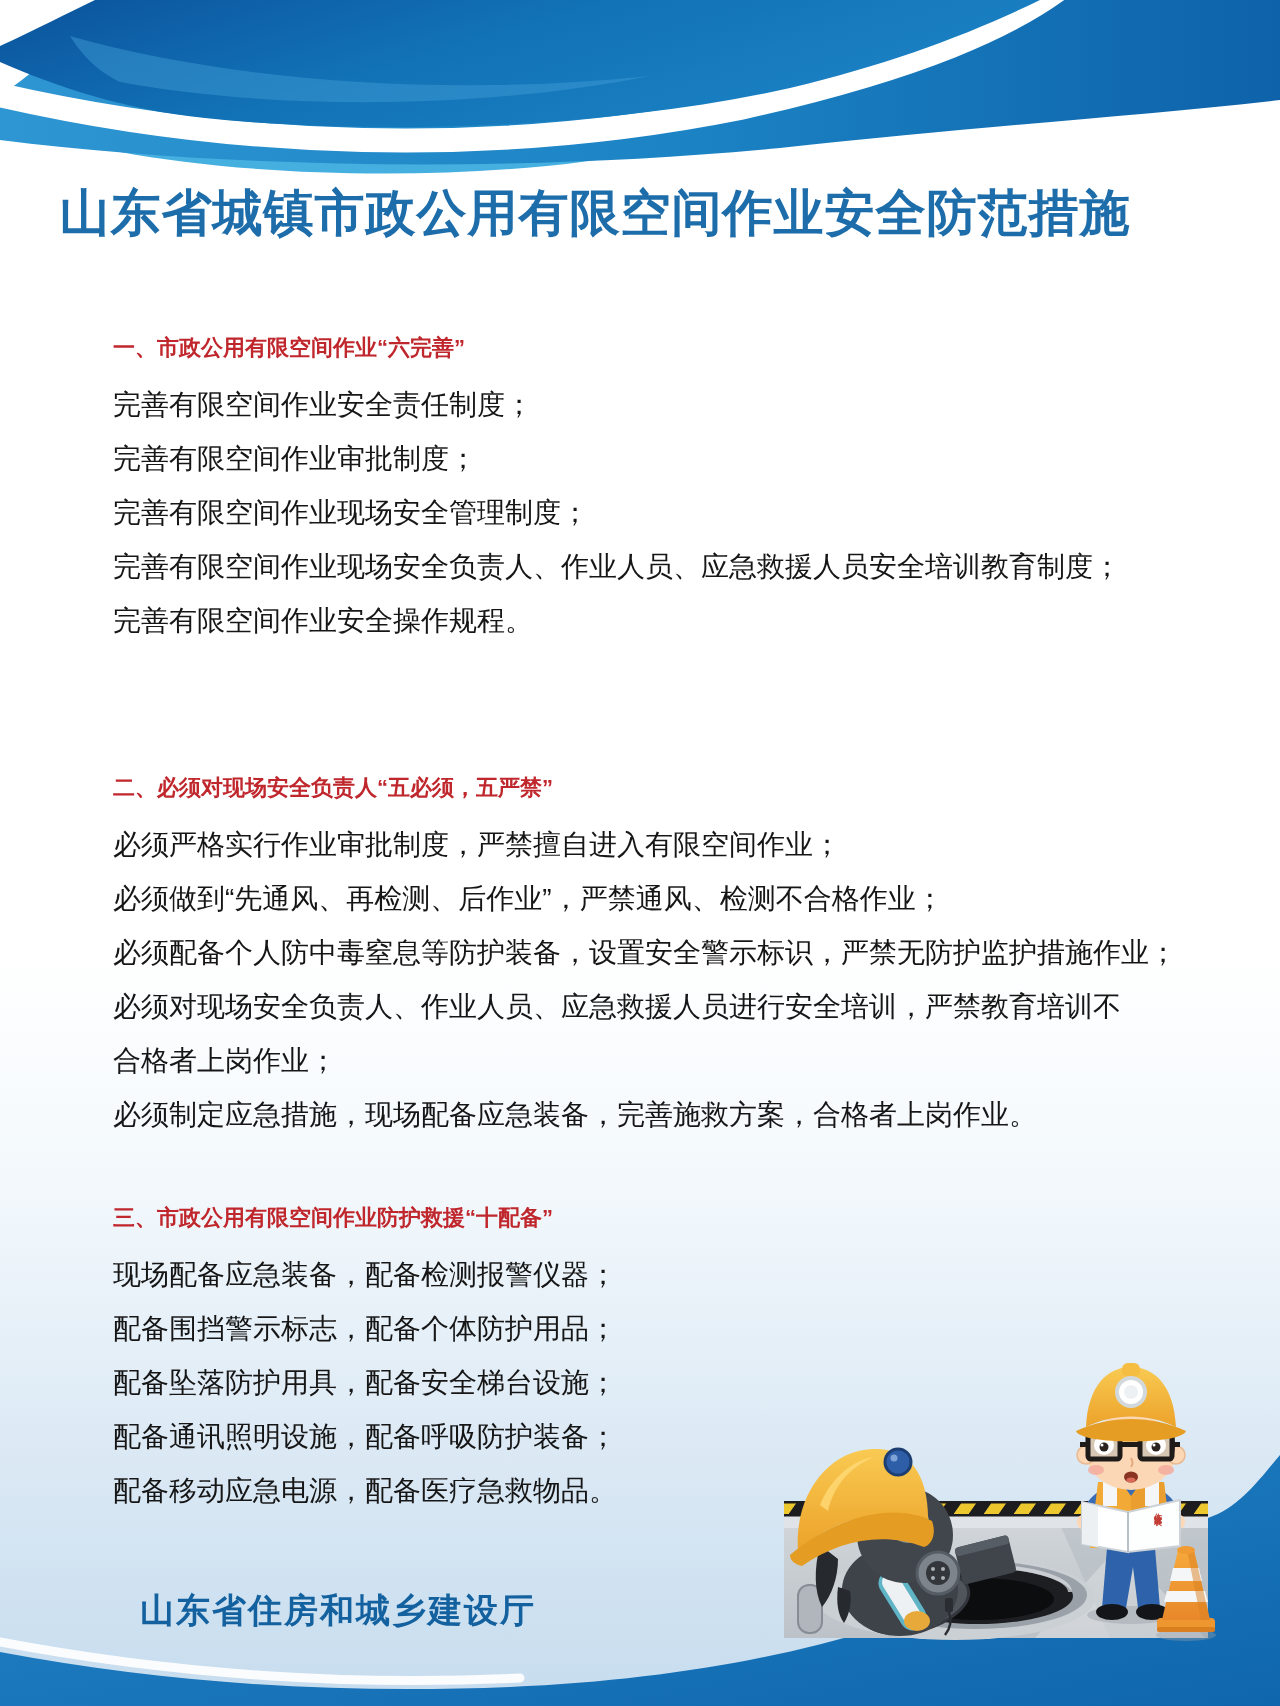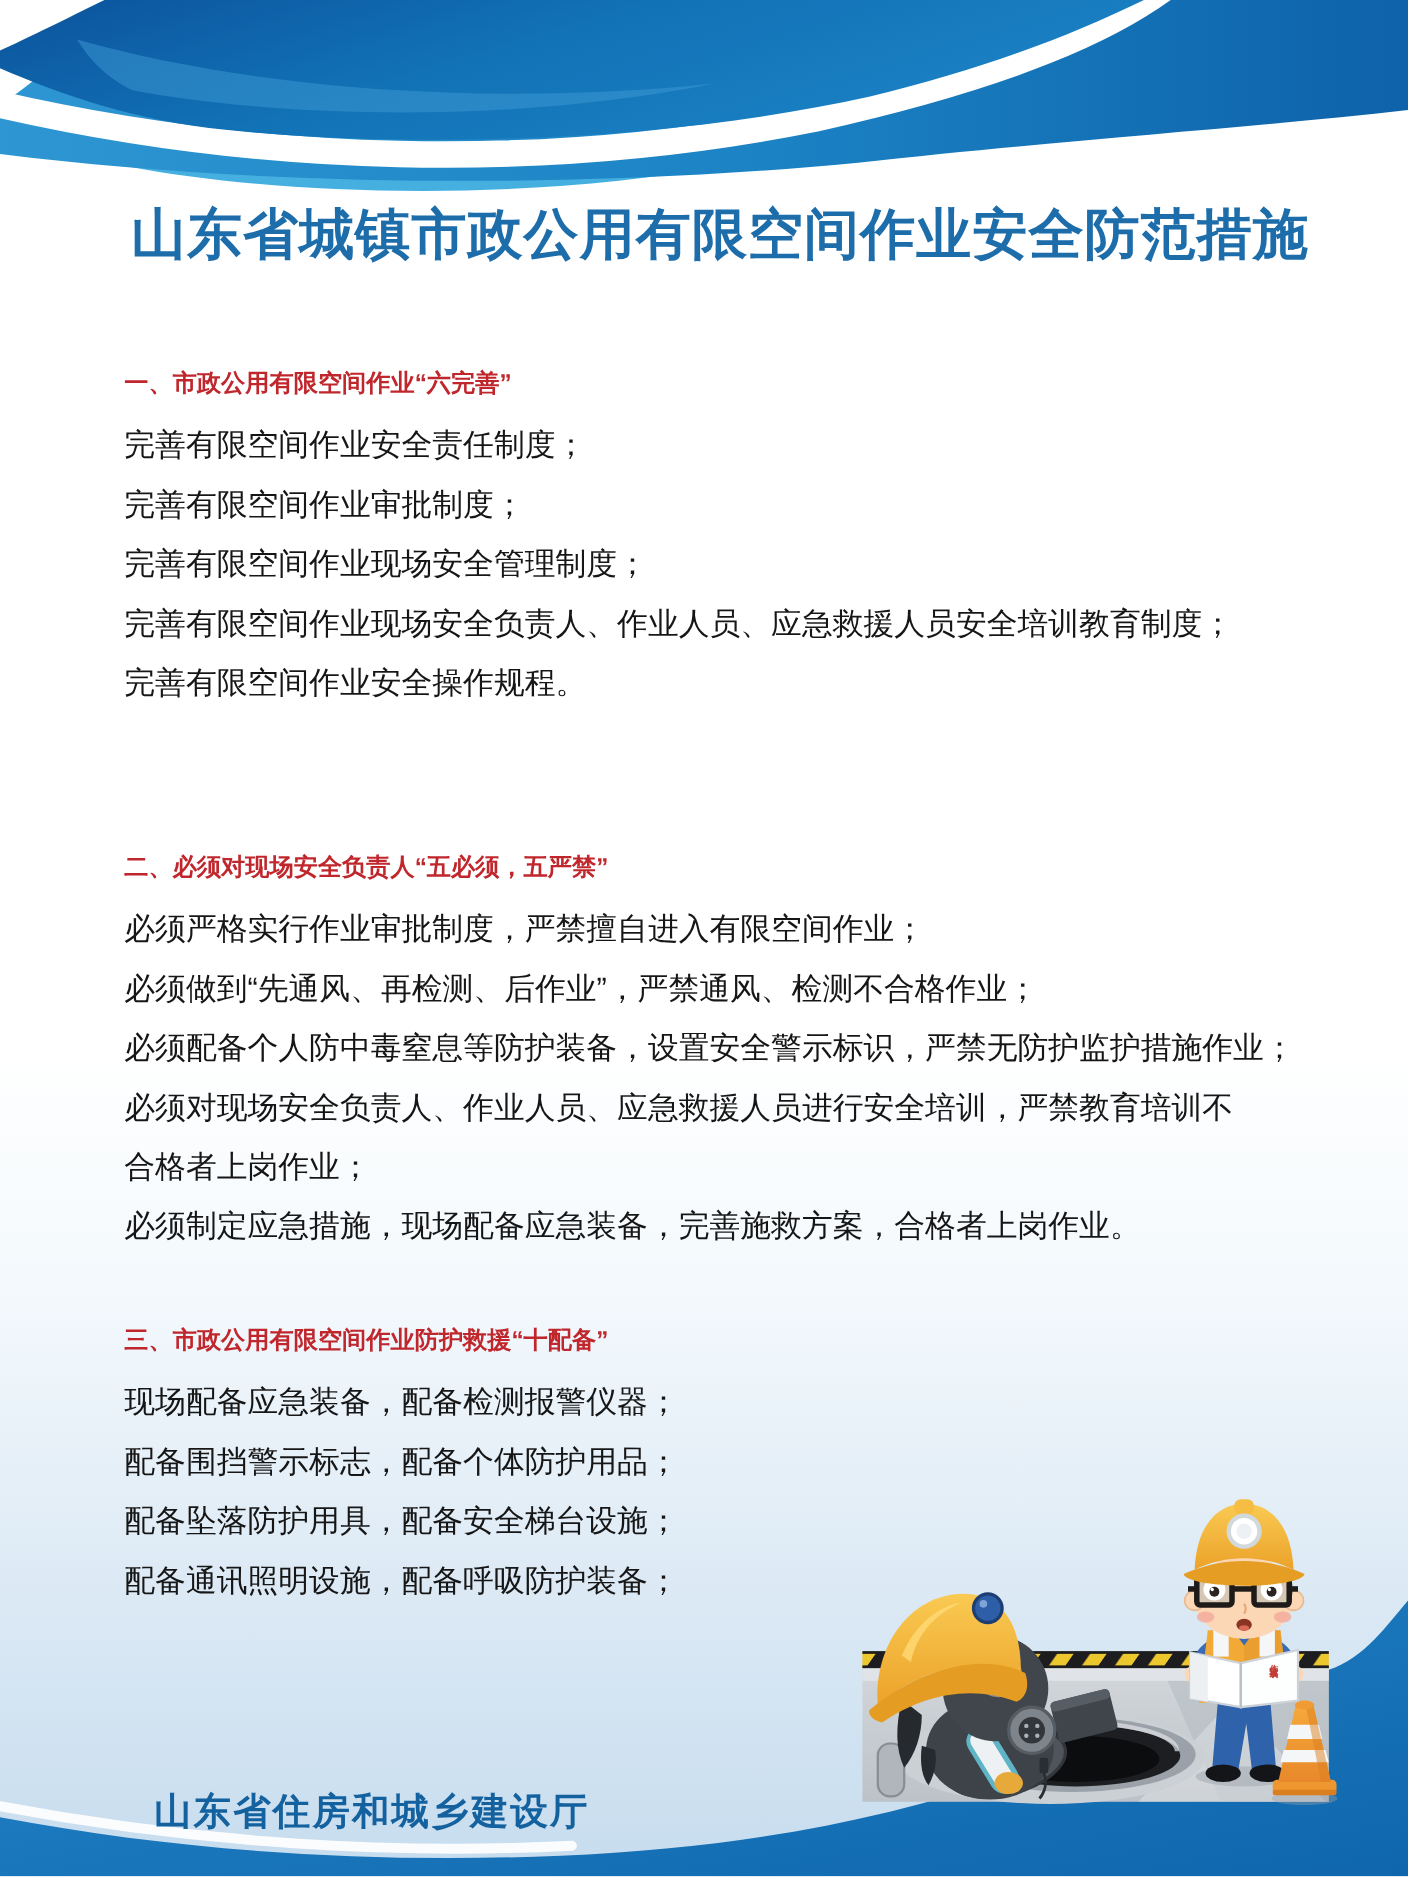--- a/index.html
+++ b/index.html
@@ -5,30 +5,30 @@
   html,body{margin:0;padding:0;}
   .page{
     position:relative;width:1280px;height:1706px;overflow:hidden;
     background:linear-gradient(180deg,#ffffff 0%,#ffffff 56%,#f2f8fc 70%,#ddeaf5 84%,#c6dcee 100%);
     font-family:"Liberation Sans","DejaVu Sans",sans-serif;
   }
   .top-waves,.bottom-wave{position:absolute;left:0;display:block;pointer-events:none;}
   .top-waves{top:0;}
   .bottom-wave{top:1350px;}
   .poster-title{
-    position:absolute;top:180px;left:0;width:1190px;text-align:right;
+    position:absolute;top:180px;left:0;width:1190px;text-align:center;
     font-size:50px;font-weight:700;color:#1d6dab;letter-spacing:1px;white-space:nowrap;
   }
   .section{position:absolute;left:113px;width:1110px;}
   .sec1{top:329px;} .sec2{top:769px;} .sec3{top:1199px;}
   .section-heading{font-size:22px;font-weight:700;color:#c0272d;line-height:38px;white-space:nowrap;}
   .section-lines{margin-top:11px;font-size:28px;color:#161616;line-height:54px;}
   .section-lines div{white-space:nowrap;}
   .footer-org{
-    position:absolute;left:140px;top:1624px;font-size:34px;font-weight:700;
+    position:absolute;left:140px;top:1588px;font-size:34px;font-weight:700;
     color:#14619f;letter-spacing:2px;white-space:nowrap;
   }
   .illustration{position:absolute;left:780px;top:1355px;}
   .doc-label{
     position:absolute;left:1153px;top:1507px;height:44px;
     writing-mode:vertical-rl;text-orientation:upright;
     font-size:8px;line-height:9px;font-weight:700;color:#c23b34;letter-spacing:1px;
   }
 </style>
 </head>
@@ -244,18 +244,19 @@
     </div>
   </div>
 
   <div class="section sec3">
     <div class="section-heading">三、市政公用有限空间作业防护救援“十配备”</div>
     <div class="section-lines">
       <div>现场配备应急装备，配备检测报警仪器；</div>
       <div>配备围挡警示标志，配备个体防护用品；</div>
       <div>配备坠落防护用具，配备安全梯台设施；</div>
       <div>配备通讯照明设施，配备呼吸防护装备；</div>
+      <div>配备移动应急电源，配备医疗急救物品。</div>
     </div>
   </div>
 
   <div class="footer-org">山东省住房和城乡建设厅</div>
 
 </div>
 
 </body></html>

